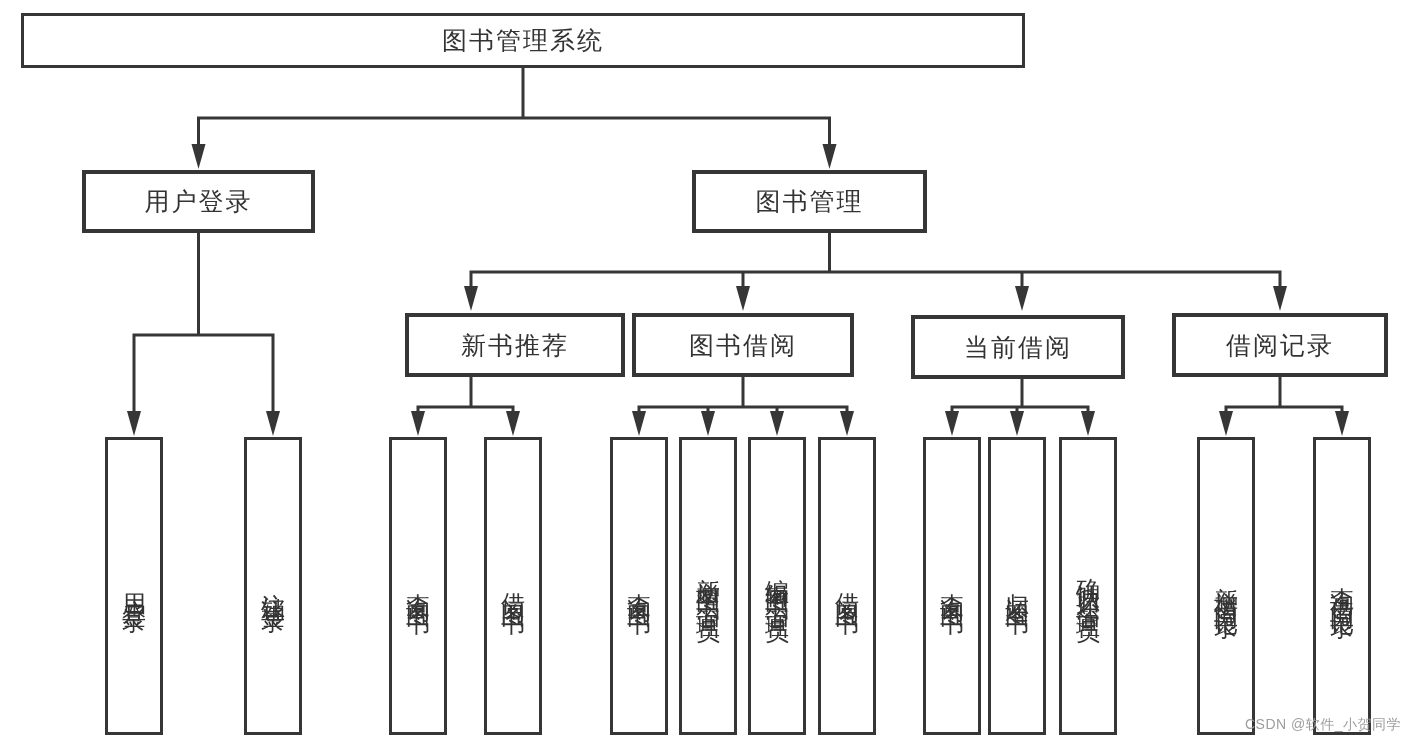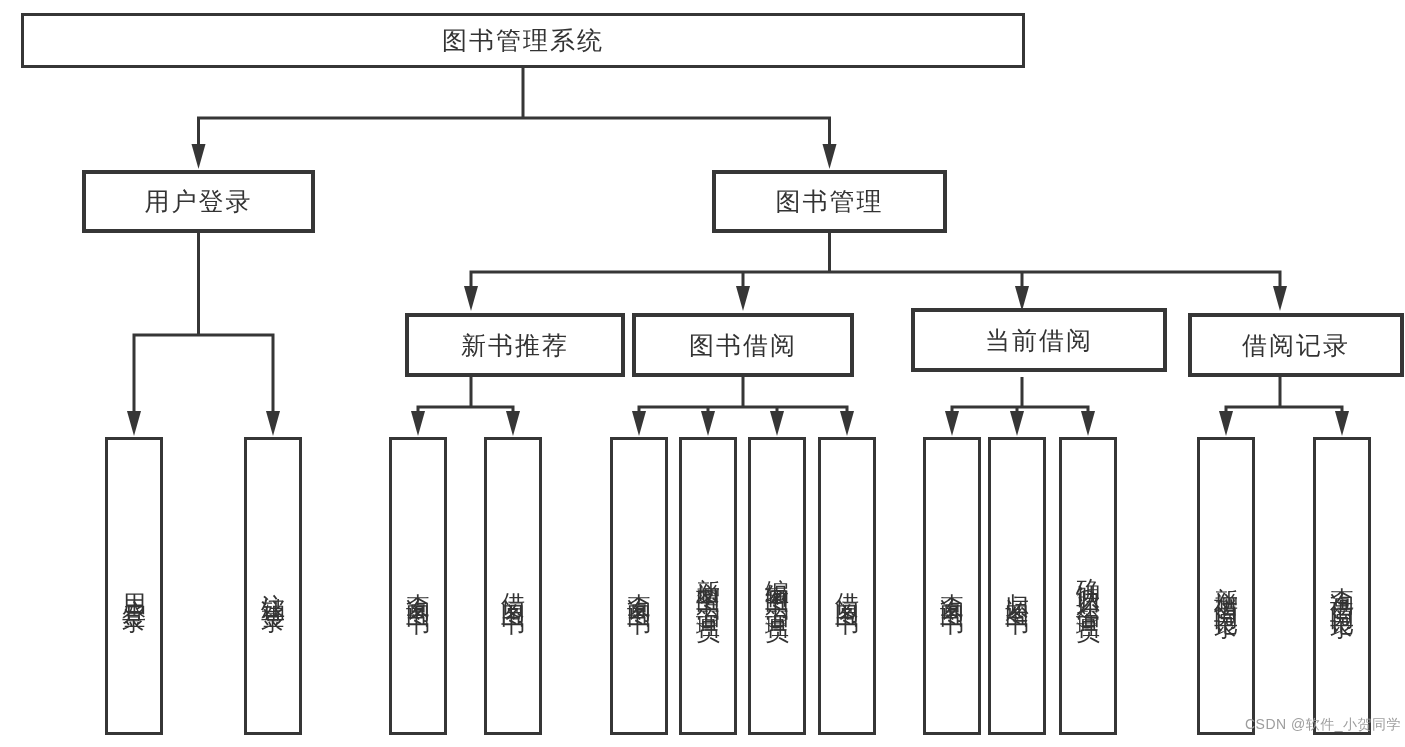--- a/index.html
+++ b/index.html
@@ -100,26 +100,26 @@
   <g>
     <path d="M1280 377 V407 M1226 407 H1342 M1226 405.5 V419 M1342 405.5 V419"></path>
     <polygon points="1219,411 1233,411 1226,436"></polygon>
     <polygon points="1335,411 1349,411 1342,436"></polygon>
   </g>
 </svg>
 
 <div class="node root" style="left:21px; top:13px; width:1004px; height:55px;">图书管理系统</div>
 
 <div class="node lvl1" style="left:82px; top:170px; width:233px; height:63px;">用户登录</div>
-<div class="node lvl1" style="left:712px; top:170px; width:235px; height:63px;">图书管理</div>
+<div class="node lvl1" style="left:692px; top:170px; width:235px; height:63px;">图书管理</div>
 
 <div class="node lvl2" style="left:361px; top:313px; width:220px; height:64px;margin-left:44px;">新书推荐</div>
 <div class="node lvl2" style="left:632px; top:313px; width:222px; height:64px;">图书借阅</div>
-<div class="node lvl2" style="left:911px; top:308px; width:256px; height:64px;font-family:Liberation Serif, serif;">当前借阅</div>
-<div class="node lvl2" style="left:1172px; top:313px; width:216px; height:64px;margin-left:16px;">借阅记录</div>
+<div class="node lvl2" style="left:911px; top:315px; width:214px; height:64px;font-family:Liberation Serif, serif;">当前借阅</div>
+<div class="node lvl2" style="left:1172px; top:313px; width:216px; height:64px;">借阅记录</div>
 
 <div class="node leaf" style="left:105px; top:437px; width:58px; height:298px;">
   <span>用户登录</span>
 </div>
 <div class="node leaf" style="left:244px; top:437px; width:58px; height:298px;">
   <span>注销登录</span>
 </div>
 
 <div class="node leaf" style="left:389px; top:437px; width:58px; height:298px;">
   <span>查询图书</span>

